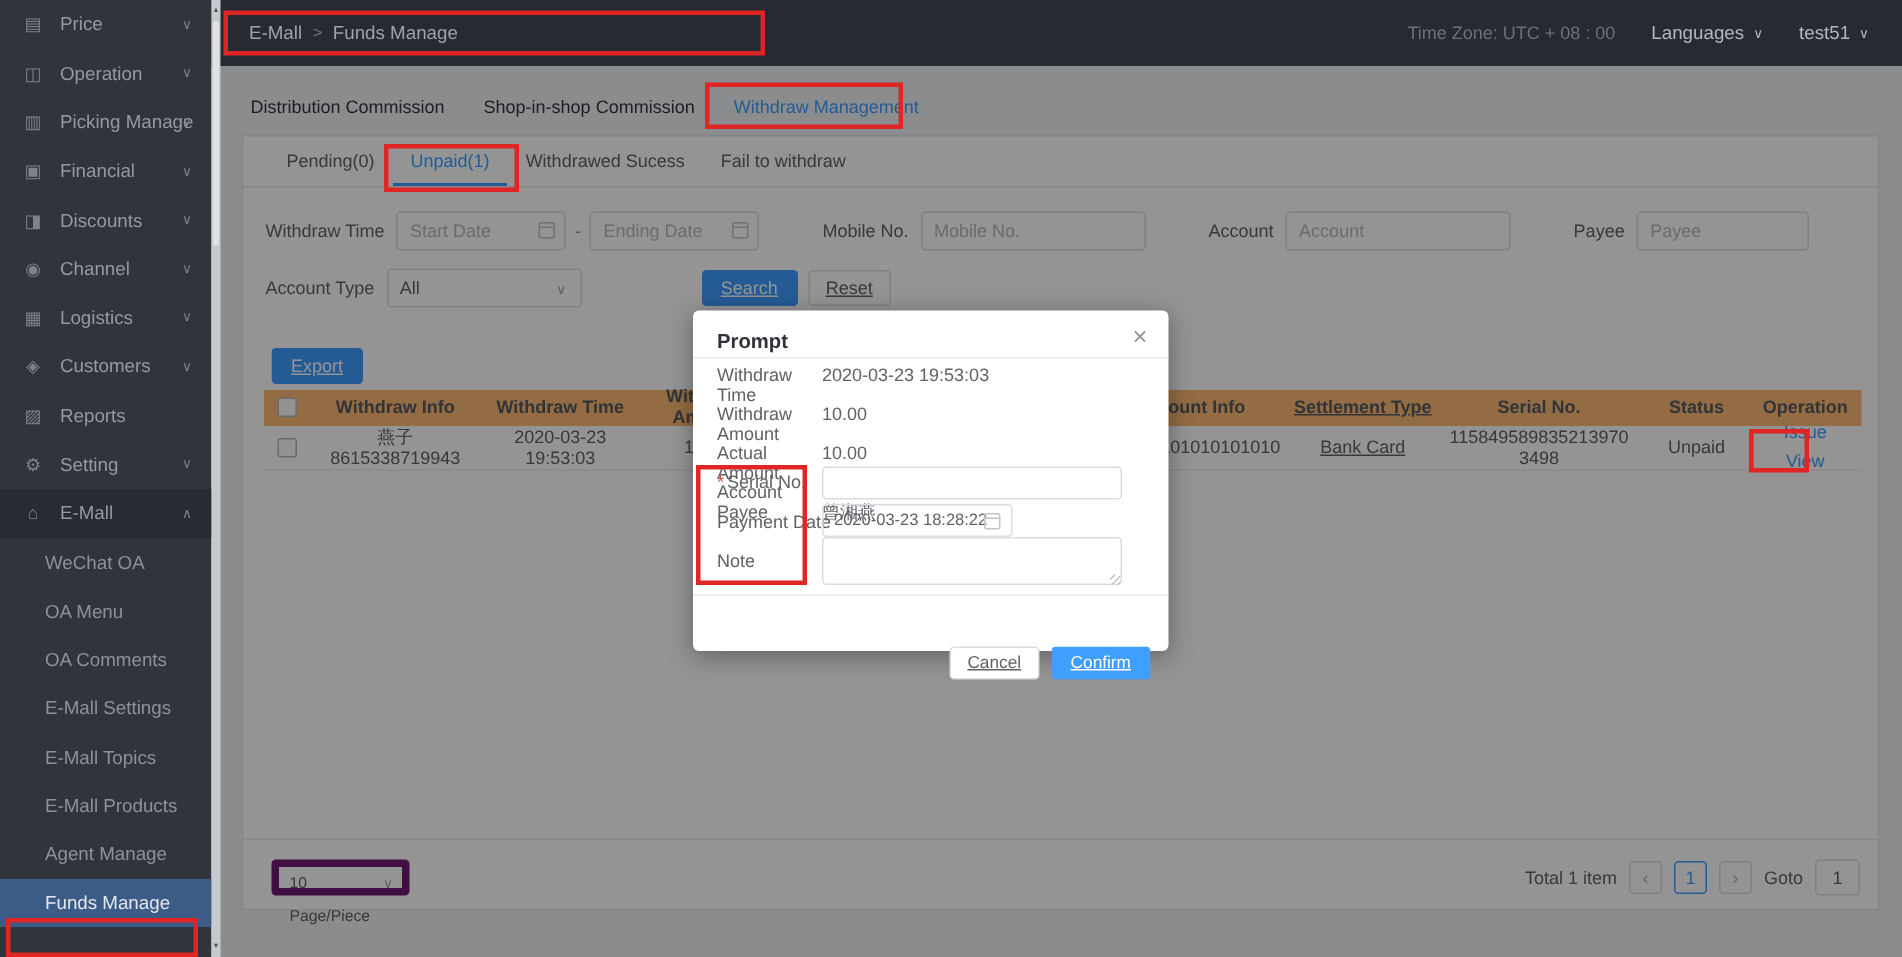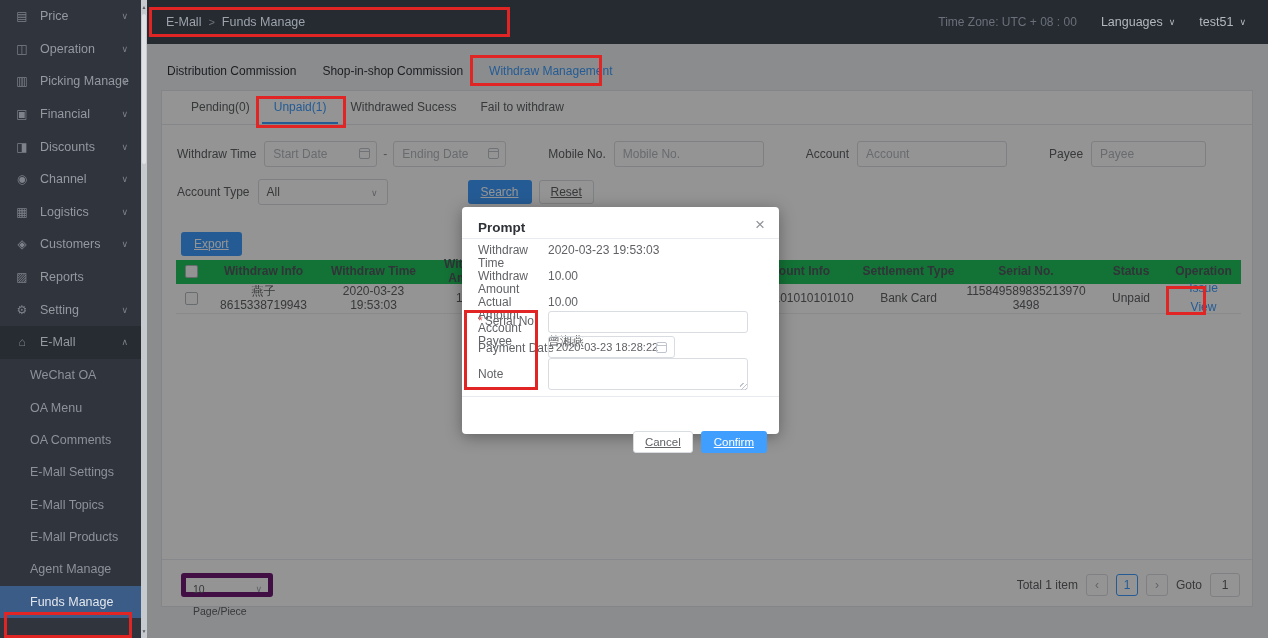--- a/index.html
+++ b/index.html
@@ -61,25 +61,25 @@
   .btn.primary{background:#409eff;color:#fff;padding:0 12px;}
   .btn.plain{background:#fff;border-color:#d9dde2;color:#606266;padding:0 11px;}
   .frow2 .btn.primary{margin-left:80px;}
   .frow2 .btn.plain{margin-left:7px;}
 
   .export{position:absolute;left:19px;top:141px;}
 
   
   .tbl{position:absolute;left:14px;top:169px;width:1065px;font-size:12px;}
   .trow{display:flex;align-items:center;}
-  .thead{height:24px;background:#22c55e;color:#555a61;font-weight:700;}
+  .thead{height:24px;background:#fdba74;color:#555a61;font-weight:700;}
   .tbody{height:30px;border-bottom:1px solid #ebeef2;color:#606266;}
   .tc{flex:none;text-align:center;line-height:1.15;}
   .c0{width:30px;} .c1{width:115px;} .c2{width:105px;} .c3{width:90px;} .c4{width:95px;}
-  .c5{width:115px;} .c6{width:135px;} .c7{width:95px;} .c8{width:140px;} .c9{width:70px;} .c10{width:75px;}
+  .c5{width:115px;} .c6{width:135px;} .c7{width:95px;text-decoration:underline;} .c8{width:140px;} .c9{width:70px;} .c10{width:75px;}
   .cb{display:inline-block;width:13px;height:13px;border:1px solid #b6bac0;border-radius:2px;background:#fdfdfd;vertical-align:middle;cursor:pointer;}
   .link{color:#409eff;cursor:pointer;}
   .oplinks{display:flex;gap:5px;justify-content:center;flex-direction:column;}
 
   
   .pager{position:absolute;left:0;right:0;top:468px;height:49px;border-top:1px solid #e8ebef;}
   .psize{position:absolute;left:19px;top:13px;width:92px;height:24px;border:5px solid #701a75;border-radius:3px;line-height:22px;padding:0 18px 0 7px;font-size:10.5px;color:#606266;cursor:pointer;}
   .psize .chev{position:absolute;right:6px;top:0;color:#a0a4ab;}
   .pright{position:absolute;right:12px;top:13px;display:flex;align-items:center;gap:8px;font-size:12px;color:#606266;}
   .pbox{width:22px;height:22px;border:1px solid #d9dde2;border-radius:3px;background:#fff;display:flex;align-items:center;justify-content:center;color:#a8abb2;cursor:pointer;font-size:12px;}

